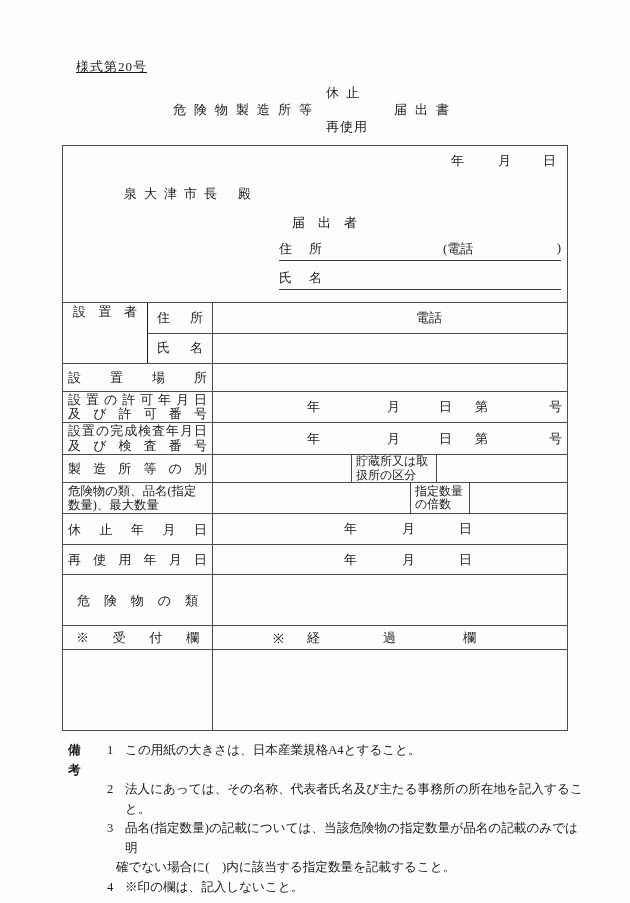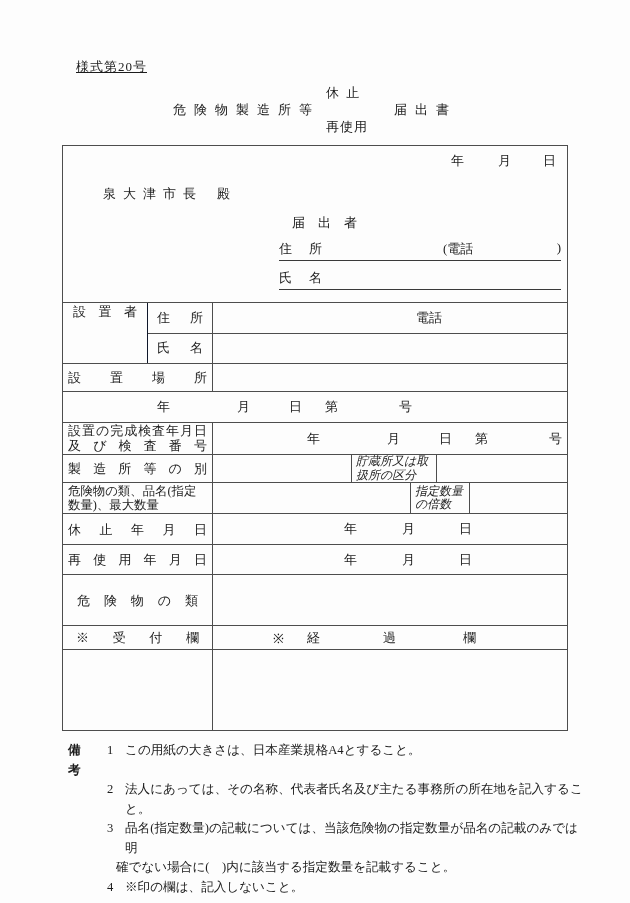--- a/index.html
+++ b/index.html
@@ -15,21 +15,21 @@
   .title-main{letter-spacing:8px;}
   .title-stack{display:flex;flex-direction:column;justify-content:space-between;height:52px;margin:0 26px 0 6px;}
   .title-stack .st-top{letter-spacing:2px;}
   .title-stack .st-bottom{letter-spacing:1px;}
   
   #main-box{left:62px;top:145px;width:506px;height:586px;border:1px solid #4d4d4d;box-sizing:border-box;}
   #date-line{top:6px;left:388px;width:100px;}
   #date-line span{position:absolute;top:0;}
   #date-y{left:0;} #date-m{left:47px;} #date-d{left:92px;}
   #addressee{left:40px;top:39px;display:flex;align-items:baseline;}
-  #addressee .city{letter-spacing:7px;}
+  #addressee .city{letter-spacing:7px;margin-left:21px;}
   #addressee .hono{margin-left:14px;}
   #applicant{left:229px;top:68px;letter-spacing:13px;}
   .u-line{position:absolute;left:216px;width:282px;height:21px;border-bottom:1px solid #3a3a3a;
           display:flex;justify-content:space-between;align-items:flex-end;padding-bottom:2px;box-sizing:content-box;}
   #addr-line{top:91px;}
   #name-line{top:120px;}
   .wide2{letter-spacing:17px;}
   .phone-group{display:flex;justify-content:space-between;width:118px;}
   
   #form-table{position:absolute;left:0;right:0;top:156px;bottom:0;border-top:1px solid #4d4d4d;
@@ -47,21 +47,21 @@
   .isub{flex:1;display:flex;flex-direction:column;}
   .isub-row{display:flex;flex:1;}
   .isub-row.first{border-bottom:1px solid #4d4d4d;box-sizing:border-box;}
   .slbl{width:65px;border-right:1px solid #4d4d4d;box-sizing:border-box;
         display:flex;align-items:center;padding:0 9px;}
   .slbl > div{flex:1;}
   
   .vflex{display:flex;}
   .vcell{box-sizing:border-box;}
   .vcell.bordered{border-left:1px solid #4d4d4d;border-right:1px solid #4d4d4d;
-        display:flex;flex-direction:column;justify-content:center;padding:0 4px;font-style:italic;}
+        display:flex;flex-direction:column;justify-content:center;padding:0 4px;}
   .small-2line{font-size:12px;line-height:13.5px;}
   .lbl-2line{line-height:14.5px;}
   .hazmat-lbl{font-size:12.4px;line-height:14.5px;}
   
   #notes{left:68px;top:741px;width:540px;line-height:19.5px;font-size:12.6px;}
   .note-grid{display:flex;align-items:flex-start;}
   .note-head{width:39px;letter-spacing:7px;flex:none;font-weight:bold;}
   .note-num{width:18px;flex:none;}
   .note-text{width:462px;}
   .note-cont{margin-left:-9px;}
@@ -134,20 +134,24 @@
       </div>
 
       <div class="row" style="height:28px;">
         <div class="lbl">
             <div class="just">設置場所</div>
           </div>
         <div class="val"></div>
       </div>
 
       <div class="row" style="height:31px;">
+        <div class="lbl lbl-2line">
+          <div class="just">設置の許可年月日</div>
+          <div class="just">及び許可番号</div>
+        </div>
         <div class="val">
           <span class="pos" style="left:94px;">年</span>
           <span class="pos" style="left:174px;">月</span>
           <span class="pos" style="left:226px;">日</span>
           <span class="pos" style="left:262px;">第</span>
           <span class="pos" style="left:336px;">号</span>
         </div>
       </div>
 
       <div class="row" style="height:32px;">

